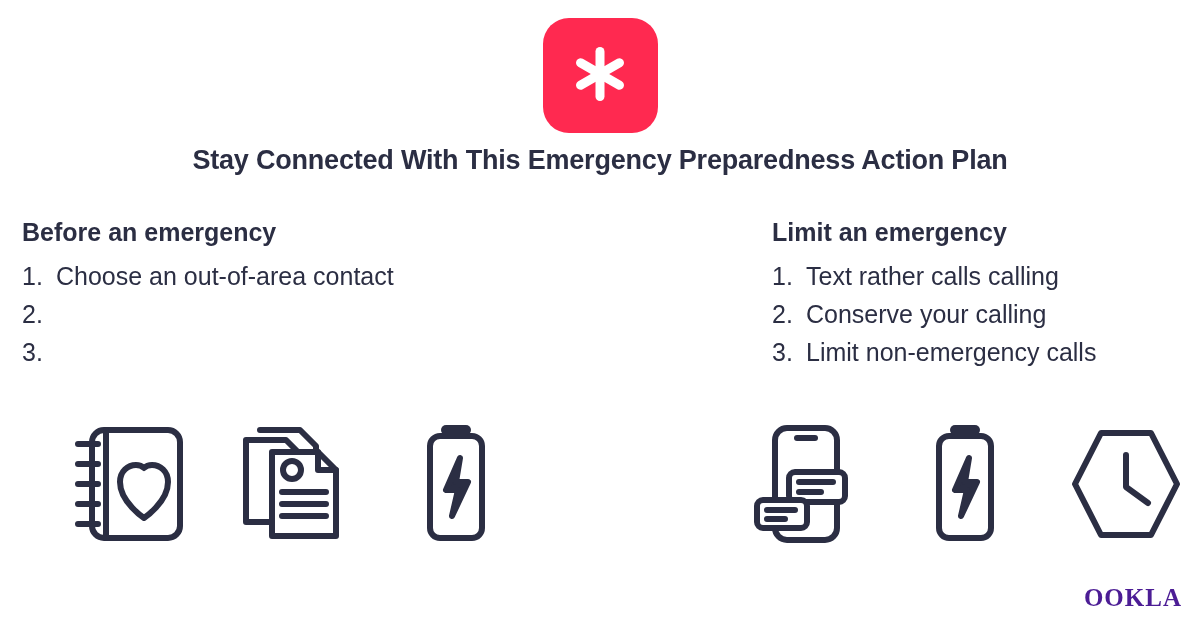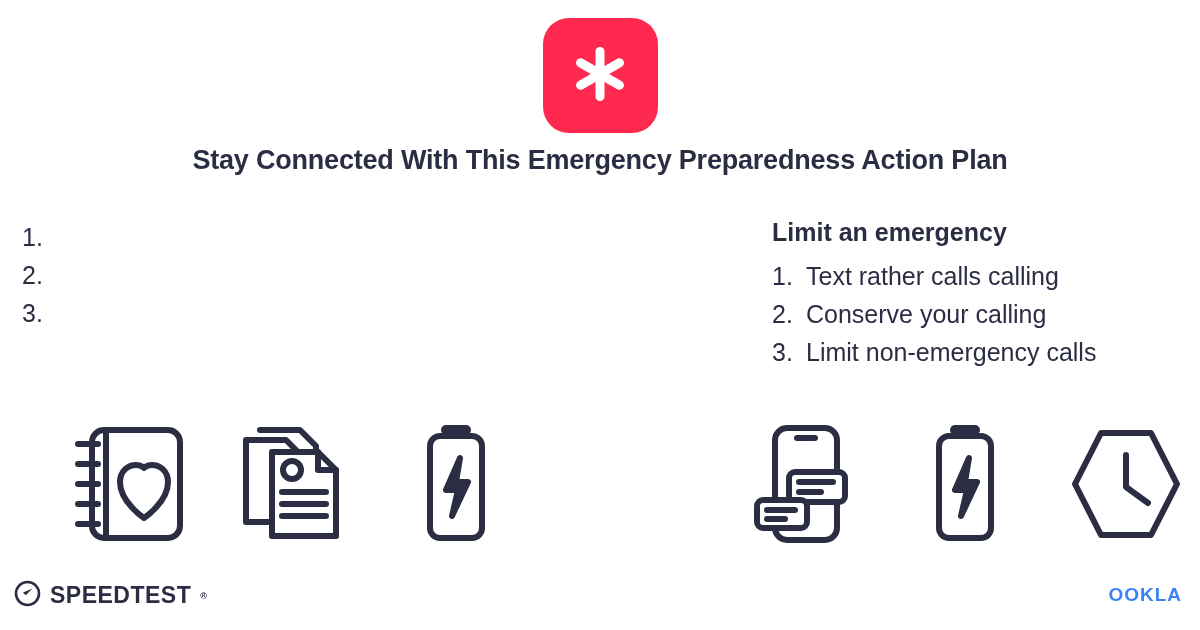--- a/index.html
+++ b/index.html
@@ -151,24 +151,25 @@
     color: #2b2e43;
   }
   .footer-right {
     position: absolute;
     right: 18px;
     top: 16px;
     display: flex;
     align-items: center;
   }
   .ookla-text {
-    font-size: 19px;
+    font-size: 25px;
     font-weight: bold;
     letter-spacing: 1px;
-    color: #3b82f6;
+    color: #4c1d95;
+    font-family: Liberation Serif, serif;
   }
 </style>
 </head>
 <body>
 
 <div class="page">
 
   <div class="badge-wrap">
     <div class="badge">
       <span>
@@ -182,23 +183,25 @@
         </svg>
       </span>
     </div>
   </div>
 
   <div class="title">Stay Connected With This Emergency Preparedness Action Plan</div>
 
   <div class="columns">
 
     <div class="col col-left">
+      <div class="col-head">Before an emergency</div>
       <ol class="steps">
         <li>
           <span class="num">1.</span>
+          <span>Choose an out-of-area contact</span>
         </li>
         <li>
           <span class="num">2.</span>
         </li>
         <li>
           <span class="num">3.</span>
         </li>
       </ol>
     </div>
 
@@ -291,28 +294,18 @@
         <svg width="118" height="118" viewBox="0 0 118 118" fill="none" stroke="#2b2e43" stroke-width="6" stroke-linecap="round" stroke-linejoin="round" aria-hidden="true">
           <path d="M34 8 h50 l26 51 -26 51 h-50 l-26 -51 z"></path>
           <path d="M59 30 v32 l22 16"></path>
         </svg>
       </span>
     </div>
 
   </div>
 
   <div class="footer">
-    <div class="footer-left">
-      <span>
-        <svg width="27" height="27" viewBox="0 0 27 27" aria-hidden="true">
-          <circle cx="13.5" cy="13.5" r="11.5" fill="none" stroke="#2b2e43" stroke-width="2.6"></circle>
-          <path d="M18.5 8.5 L11.8 15.2 L9 12.6 Z" fill="#2b2e43"></path>
-        </svg>
-      </span>
-      <span class="brand-text">SPEEDTEST</span>
-      <span class="brand-tm">®</span>
-    </div>
     <div class="footer-right">
       <span class="ookla-text">OOKLA</span>
     </div>
   </div>
 
 </div>
 
 </body></html>

